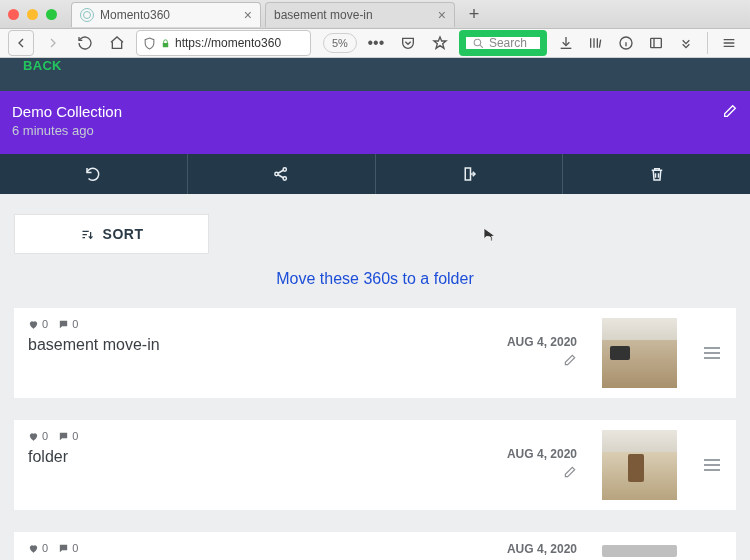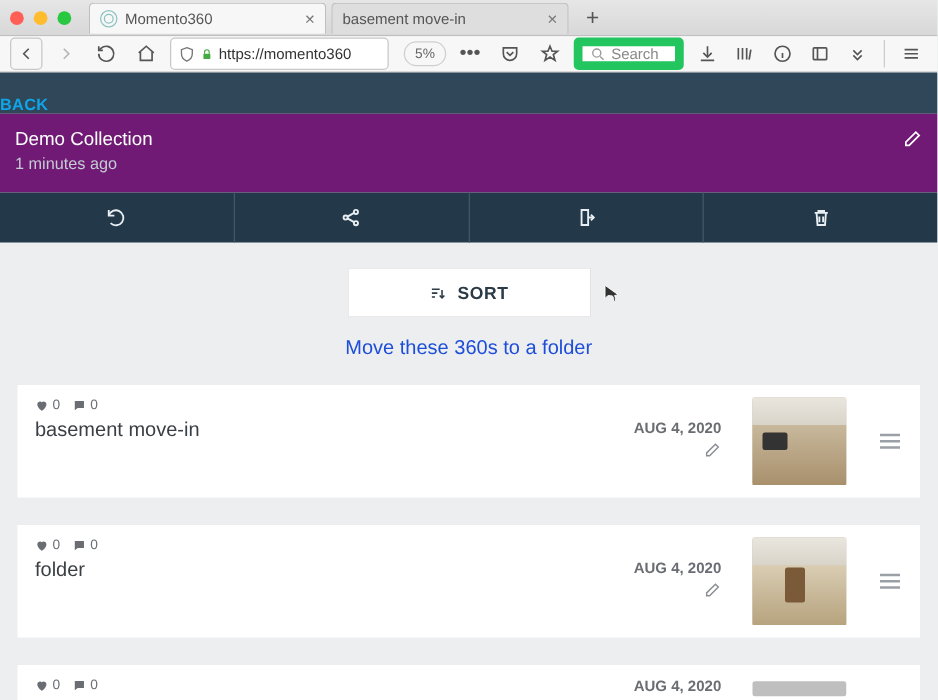--- a/index.html
+++ b/index.html
@@ -17,32 +17,32 @@
   .addrrow{height:29px;background:#f7f7f7;border-bottom:1px solid #d0d0d0;display:flex;align-items:center;padding:0 8px;gap:6px}
   .ib{width:26px;height:26px;display:flex;align-items:center;justify-content:center;color:#555;border-radius:3px}
   .ib svg{width:16px;height:16px}
   .urlbox{flex:0 0 175px;height:26px;border:1px solid #c8c8c8;border-radius:4px;display:flex;align-items:center;padding:0 6px;font-size:12px;color:#666;background:#fff}
   .urlbox .shield{margin-right:4px}
   .zoom{height:20px;border:1px solid #cfcfcf;border-radius:10px;padding:0 8px;font-size:11px;color:#666;display:flex;align-items:center;margin-left:6px}
   .searchbox{flex:1;height:26px;border:7px solid #22c55e;border-radius:4px;display:flex;align-items:center;padding:0 6px;font-size:12px;color:#888;background:#fff;max-width:150px}
   .addrrow .right{margin-left:auto;display:flex;gap:4px;align-items:center}
   .sep{width:1px;height:22px;background:#ccc;margin:0 4px}
   
-  .backbar{background:#2f4758;color:#0ea5e9;height:33px;display:flex;align-items:flex-end;padding:0 0;font-size:13px;font-weight:600;letter-spacing:.3px}
-  .titlebar{background:#701a75;color:#fff;padding:12px 12px 16px 12px;display:flex;align-items:flex-start}
+  .backbar{background:#2f4758;color:#22c55e;height:33px;display:flex;align-items:flex-start;padding:0 23px;font-size:13px;font-weight:600;letter-spacing:.3px}
+  .titlebar{background:#6d28d9;color:#fff;padding:12px 12px 16px 12px;display:flex;align-items:flex-start}
   .titlebar .t1{font-size:15px;font-weight:500}
   .titlebar .t2{font-size:13px;color:#c3ccd2;margin-top:3px}
   .editcol{margin-left:auto;color:#fff}
   .toolbar{background:#23394a;height:40px;display:flex}
   .tbtn{flex:1;display:flex;align-items:center;justify-content:center;color:#e9eef2;border-right:1px solid #415867}
   .tbtn:last-child{border-right:none}
   .tbtn svg{width:18px;height:18px}
   
   .content{padding:20px 14px 0 14px}
-  .sortwrap{display:flex;justify-content:center;margin-bottom:16px}
+  .sortwrap{display:flex;margin-bottom:16px}
   .sortbtn{background:#fff;border:1px solid #e3e3e3;height:40px;width:195px;display:flex;align-items:center;justify-content:center;gap:8px;font-size:14px;font-weight:600;color:#2a3a46;letter-spacing:.5px}
   .prompt{text-align:center;color:#1d4ed8;font-size:16px;margin-bottom:20px}
   .card{background:#fff;display:flex;padding:10px 14px;margin-bottom:22px}
   .cleft{flex:1}
   .stats{display:flex;gap:10px;align-items:center;color:#6a6e73;font-size:11px;margin-bottom:6px}
   .stats .ic{display:flex;align-items:center;gap:3px}
   .cname{font-size:16px;color:#3a3f45}
   .cright{display:flex;align-items:center;gap:25px}
   .date{font-size:12px;color:#6a6e73;font-weight:600;margin-bottom:4px;text-align:right}
   .editp{color:#8a8e93}
@@ -175,21 +175,21 @@
   </div>
 </div>
 
 <div class="backbar">
   <span>BACK</span>
 </div>
 
 <div class="titlebar">
   <div>
     <div class="t1">Demo Collection</div>
-    <div class="t2">1 minutes ago</div>
+    <div class="t2">6 minutes ago</div>
   </div>
   <div class="editcol">
     <svg width="16" height="16" viewBox="0 0 24 24" fill="none" stroke="currentColor" stroke-width="2">
           <path d="M4 20h4L20 8l-4-4L4 16v4z"></path>
         </svg>
   </div>
 </div>
 
 <div class="toolbar">
   <div class="tbtn">

